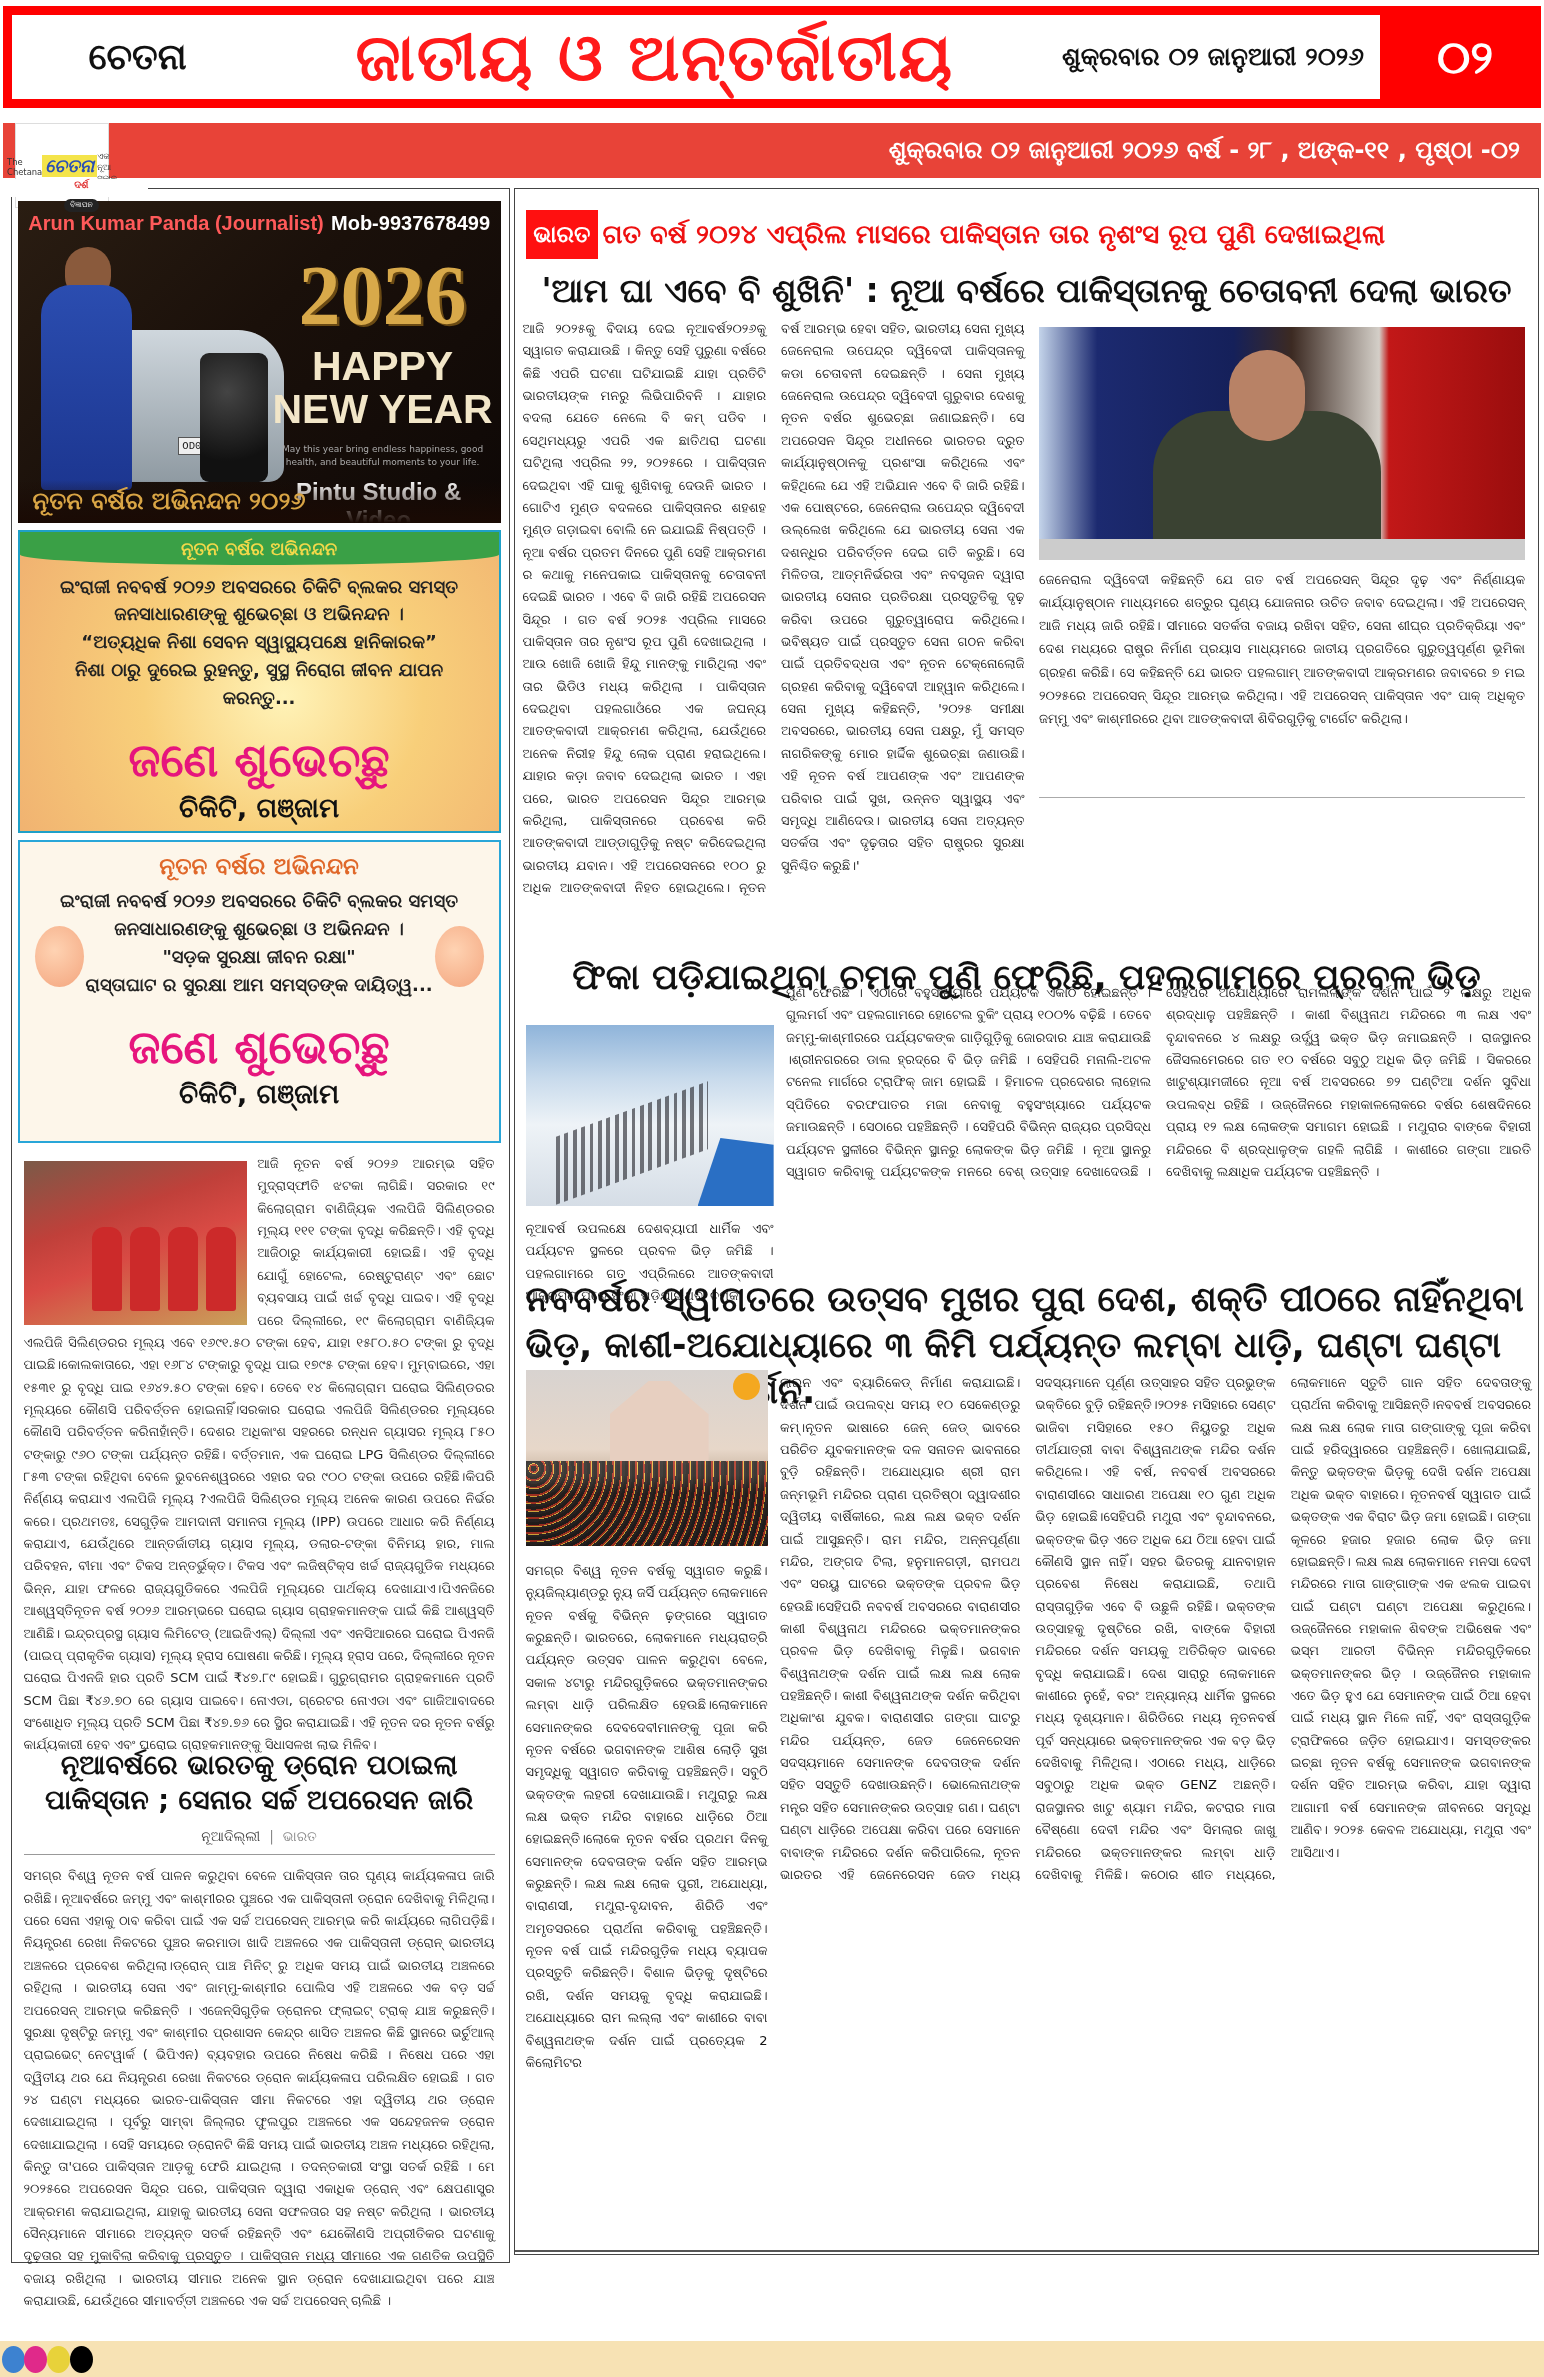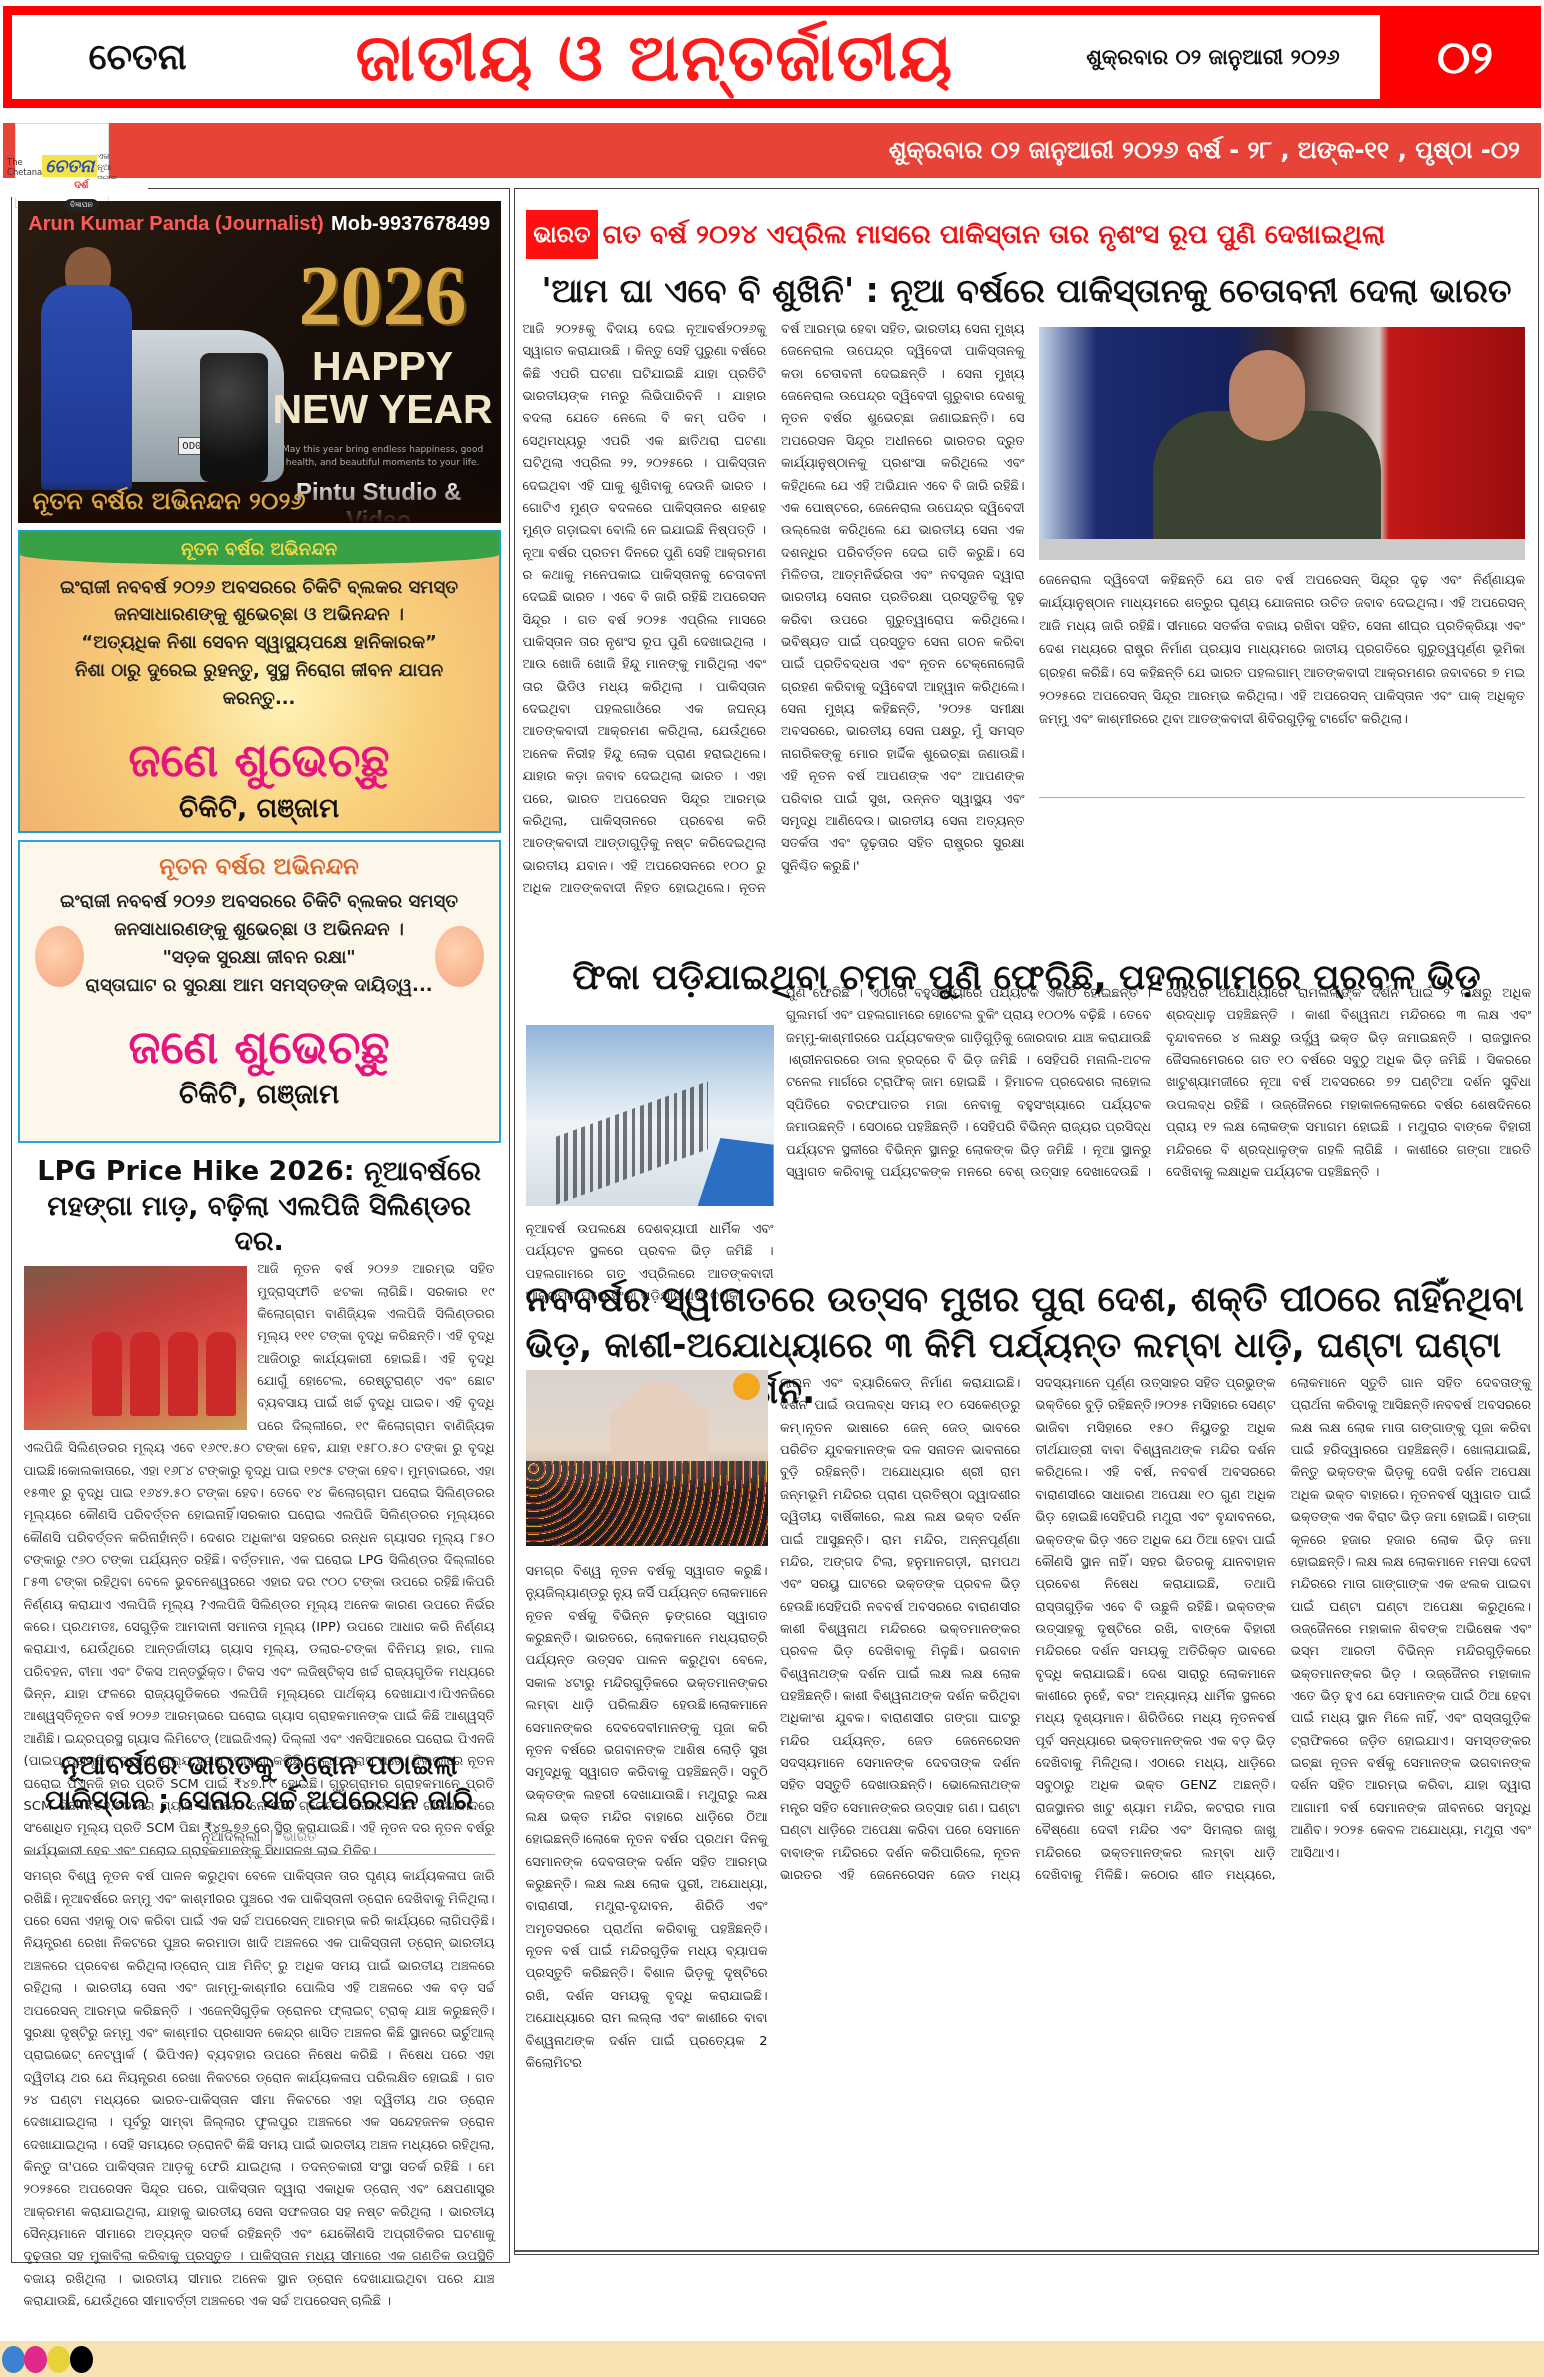--- a/index.html
+++ b/index.html
@@ -4,21 +4,21 @@
 <style>
   * { box-sizing: border-box; margin: 0; padding: 0; }
   html, body { width: 1544px; height: 2377px; background: #ffffff; overflow: hidden; }
   body { font-family: "DejaVu Sans", sans-serif; color: #111; position: relative; }
 
   
   .masthead { position: absolute; left: 3px; top: 6px; width: 1538px; height: 102px; background: #ff0000; }
   .masthead-inner { position: absolute; left: 9px; top: 9px; width: 1368px; height: 84px; background: #fff; display: flex; align-items: center; }
   .mh-brand { width: 251px; text-align: center; font-size: 36px; font-weight: bold; color: #111; }
   .mh-title { flex: 1; text-align: center; font-size: 65px; font-weight: bold; color: #ff1a1a; letter-spacing: 1.5px; line-height: 1; }
-  .mh-date { width: 334px; text-align: center; font-size: 21px; font-weight: bold; color: #111; }
+  .mh-date { width: 334px; text-align: center; font-size: 25px; font-weight: bold; color: #111; }
   .mh-page { position: absolute; right: 0; top: 0; width: 152px; height: 102px; display: flex; align-items: center; justify-content: center; font-size: 46px; font-weight: bold; color: #fff; }
 
   
   .dateband { position: absolute; left: 3px; top: 123px; width: 1538px; height: 55px; background: #e84338; }
   .logo-box { position: absolute; left: 12px; top: 0; width: 94px; height: 85px; background: #fff; border: 0.8px solid #ddd; display: flex; flex-direction: row; align-items: center; justify-content: center; }
   .logo-main { font-size: 18px; font-weight: bold; color: #2a4fb5; background: linear-gradient(#f4e44a,#f4e44a); padding: 0 3px; font-style: italic; }
   .logo-sub { font-size: 8.4px; color: #333; margin-top: 3px; }
   .dateband-text { position: absolute; right: 21px; top: 0; height: 55px; line-height: 55px; font-size: 24px; font-weight: bold; color: #fff; }
 
   
@@ -161,21 +161,20 @@
       <div>ଇଂରାଜୀ ନବବର୍ଷ ୨୦୨୬ ଅବସରରେ ଚିକିଟି ବ୍ଲକର ସମସ୍ତ</div>
       <div>ଜନସାଧାରଣଙ୍କୁ ଶୁଭେଚ୍ଛା ଓ ଅଭିନନ୍ଦନ ।</div>
       <div>"ସଡ଼କ ସୁରକ୍ଷା ଜୀବନ ରକ୍ଷା"</div>
       <div>ରାସ୍ତାଘାଟ ର ସୁରକ୍ଷା ଆମ ସମସ୍ତଙ୍କ ଦାୟିତ୍ୱ...</div>
     </div>
     <div class="ad-wish">ଜଣେ ଶୁଭେଚ୍ଛୁ</div>
     <div class="ad-place">ଚିକିଟି, ଗଞ୍ଜାମ</div>
   </div>
 
   <article class="article-l lpg">
-    <h2 class="headline-l">LPG Price Hike 2026: ନୂଆବର୍ଷରେ ମହଙ୍ଗା ମାଡ଼, ବଢ଼ିଲା ଏଲପିଜି ସିଲିଣ୍ଡର ଦର.</h2>
     <div class="lpg-img">
       <div class="cyl" style="left:68px"></div>
       <div class="cyl" style="left:106px"></div>
       <div class="cyl" style="left:144px"></div>
       <div class="cyl" style="left:182px"></div>
     </div>
     <p class="body-text">ଆଜି ନୂତନ ବର୍ଷ ୨୦୨୬ ଆରମ୍ଭ ସହିତ ମୁଦ୍ରାସ୍ଫୀତି ଝଟକା ଲାଗିଛି। ସରକାର ୧୯ କିଲୋଗ୍ରାମ ବାଣିଜ୍ୟିକ ଏଲପିଜି ସିଲିଣ୍ଡରର ମୂଲ୍ୟ ୧୧୧ ଟଙ୍କା ବୃଦ୍ଧି କରିଛନ୍ତି। ଏହି ବୃଦ୍ଧି ଆଜିଠାରୁ କାର୍ଯ୍ୟକାରୀ ହୋଇଛି। ଏହି ବୃଦ୍ଧି ଯୋଗୁଁ ହୋଟେଲ, ରେଷ୍ଟୁରାଣ୍ଟ ଏବଂ ଛୋଟ ବ୍ୟବସାୟ ପାଇଁ ଖର୍ଚ୍ଚ ବୃଦ୍ଧି ପାଇବ। ଏହି ବୃଦ୍ଧି ପରେ ଦିଲ୍ଲୀରେ, ୧୯ କିଲୋଗ୍ରାମ ବାଣିଜ୍ୟିକ ଏଲପିଜି ସିଲିଣ୍ଡରର ମୂଲ୍ୟ ଏବେ ୧୬୯୧.୫୦ ଟଙ୍କା ହେବ, ଯାହା ୧୫୮୦.୫୦ ଟଙ୍କା ରୁ ବୃଦ୍ଧି ପାଇଛି।କୋଲକାତାରେ, ଏହା ୧୬୮୪ ଟଙ୍କାରୁ ବୃଦ୍ଧି ପାଇ ୧୭୯୫ ଟଙ୍କା ହେବ। ମୁମ୍ବାଇରେ, ଏହା ୧୫୩୧ ରୁ ବୃଦ୍ଧି ପାଇ ୧୬୪୨.୫୦ ଟଙ୍କା ହେବ। ତେବେ ୧୪ କିଲୋଗ୍ରାମ ଘରୋଇ ସିଲିଣ୍ଡରର ମୂଲ୍ୟରେ କୌଣସି ପରିବର୍ତ୍ତନ ହୋଇନାହିଁ।ସରକାର ଘରୋଇ ଏଲପିଜି ସିଲିଣ୍ଡରର ମୂଲ୍ୟରେ କୌଣସି ପରିବର୍ତ୍ତନ କରିନାହାଁନ୍ତି। ଦେଶର ଅଧିକାଂଶ ସହରରେ ରନ୍ଧନ ଗ୍ୟାସର ମୂଲ୍ୟ ୮୫୦ ଟଙ୍କାରୁ ୯୬୦ ଟଙ୍କା ପର୍ଯ୍ୟନ୍ତ ରହିଛି। ବର୍ତ୍ତମାନ, ଏକ ଘରୋଇ LPG ସିଲିଣ୍ଡର ଦିଲ୍ଲୀରେ ୮୫୩ ଟଙ୍କା ରହିଥିବା ବେଳେ ଭୁବନେଶ୍ୱରରେ ଏହାର ଦର ୯୦୦ ଟଙ୍କା ଉପରେ ରହିଛି।କିପରି ନିର୍ଣ୍ଣୟ କରାଯାଏ ଏଲପିଜି ମୂଲ୍ୟ ?ଏଲପିଜି ସିଲିଣ୍ଡର ମୂଲ୍ୟ ଅନେକ କାରଣ ଉପରେ ନିର୍ଭର କରେ। ପ୍ରଥମତଃ, ସେଗୁଡ଼ିକ ଆମଦାନୀ ସମାନତା ମୂଲ୍ୟ (IPP) ଉପରେ ଆଧାର କରି ନିର୍ଣ୍ଣୟ କରାଯାଏ, ଯେଉଁଥିରେ ଆନ୍ତର୍ଜାତୀୟ ଗ୍ୟାସ ମୂଲ୍ୟ, ଡଲାର-ଟଙ୍କା ବିନିମୟ ହାର, ମାଲ ପରିବହନ, ବୀମା ଏବଂ ଟିକସ ଅନ୍ତର୍ଭୁକ୍ତ। ଟିକସ ଏବଂ ଲଜିଷ୍ଟିକ୍ସ ଖର୍ଚ୍ଚ ରାଜ୍ୟଗୁଡିକ ମଧ୍ୟରେ ଭିନ୍ନ, ଯାହା ଫଳରେ ରାଜ୍ୟଗୁଡିକରେ ଏଲପିଜି ମୂଲ୍ୟରେ ପାର୍ଥକ୍ୟ ଦେଖାଯାଏ।ପିଏନଜିରେ ଆଶ୍ୱସ୍ତିନୂତନ ବର୍ଷ ୨୦୨୬ ଆରମ୍ଭରେ ଘରୋଇ ଗ୍ୟାସ ଗ୍ରାହକମାନଙ୍କ ପାଇଁ କିଛି ଆଶ୍ୱସ୍ତି ଆଣିଛି। ଇନ୍ଦ୍ରପ୍ରସ୍ଥ ଗ୍ୟାସ ଲିମିଟେଡ୍ (ଆଇଜିଏଲ୍) ଦିଲ୍ଲୀ ଏବଂ ଏନସିଆରରେ ଘରୋଇ ପିଏନଜି (ପାଇପ୍ ପ୍ରାକୃତିକ ଗ୍ୟାସ) ମୂଲ୍ୟ ହ୍ରାସ ଘୋଷଣା କରିଛି। ମୂଲ୍ୟ ହ୍ରାସ ପରେ, ଦିଲ୍ଲୀରେ ନୂତନ ଘରୋଇ ପିଏନଜି ହାର ପ୍ରତି SCM ପାଇଁ ₹୪୭.୮୯ ହୋଇଛି। ଗୁରୁଗ୍ରାମର ଗ୍ରାହକମାନେ ପ୍ରତି SCM ପିଛା ₹୪୬.୭୦ ରେ ଗ୍ୟାସ ପାଇବେ। ନୋଏଡା, ଗ୍ରେଟର ନୋଏଡା ଏବଂ ଗାଜିଆବାଦରେ ସଂଶୋଧିତ ମୂଲ୍ୟ ପ୍ରତି SCM ପିଛା ₹୪୭.୭୬ ରେ ସ୍ଥିର କରାଯାଇଛି। ଏହି ନୂତନ ଦର ନୂତନ ବର୍ଷରୁ କାର୍ଯ୍ୟକାରୀ ହେବ ଏବଂ ଘରୋଇ ଗ୍ରାହକମାନଙ୍କୁ ସିଧାସଳଖ ଲାଭ ମିଳିବ।</p>
   </article>
 
   <article class="article-l drone">

